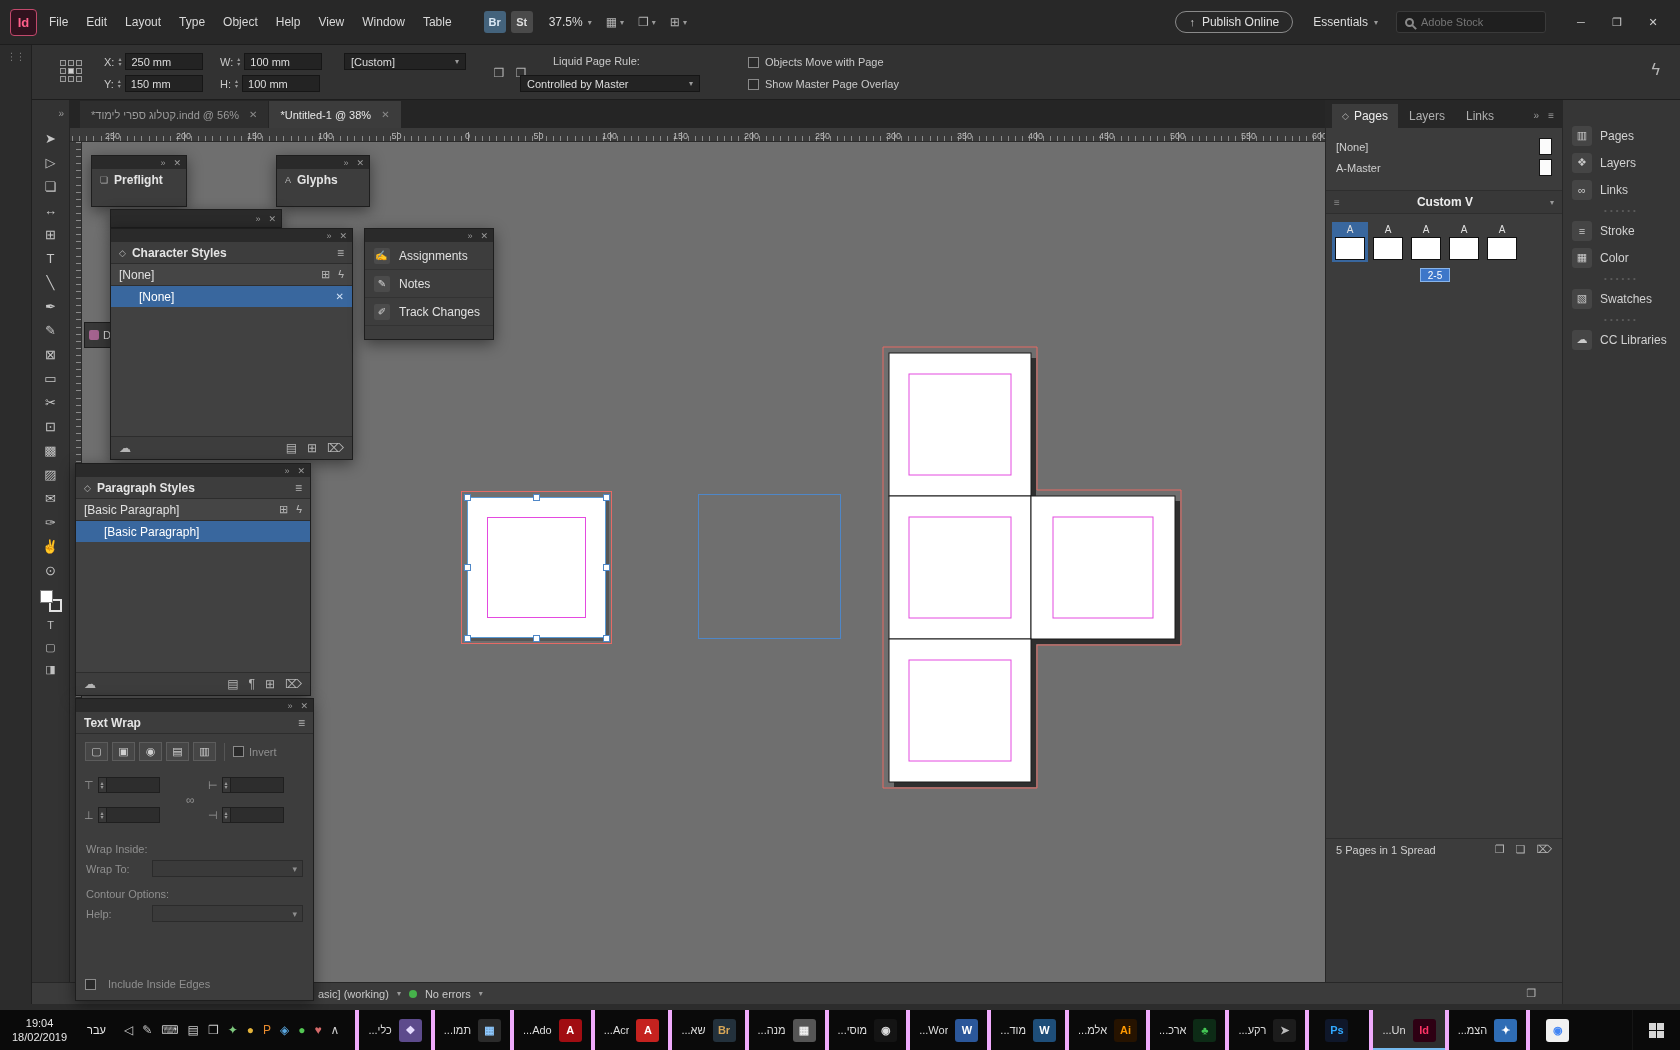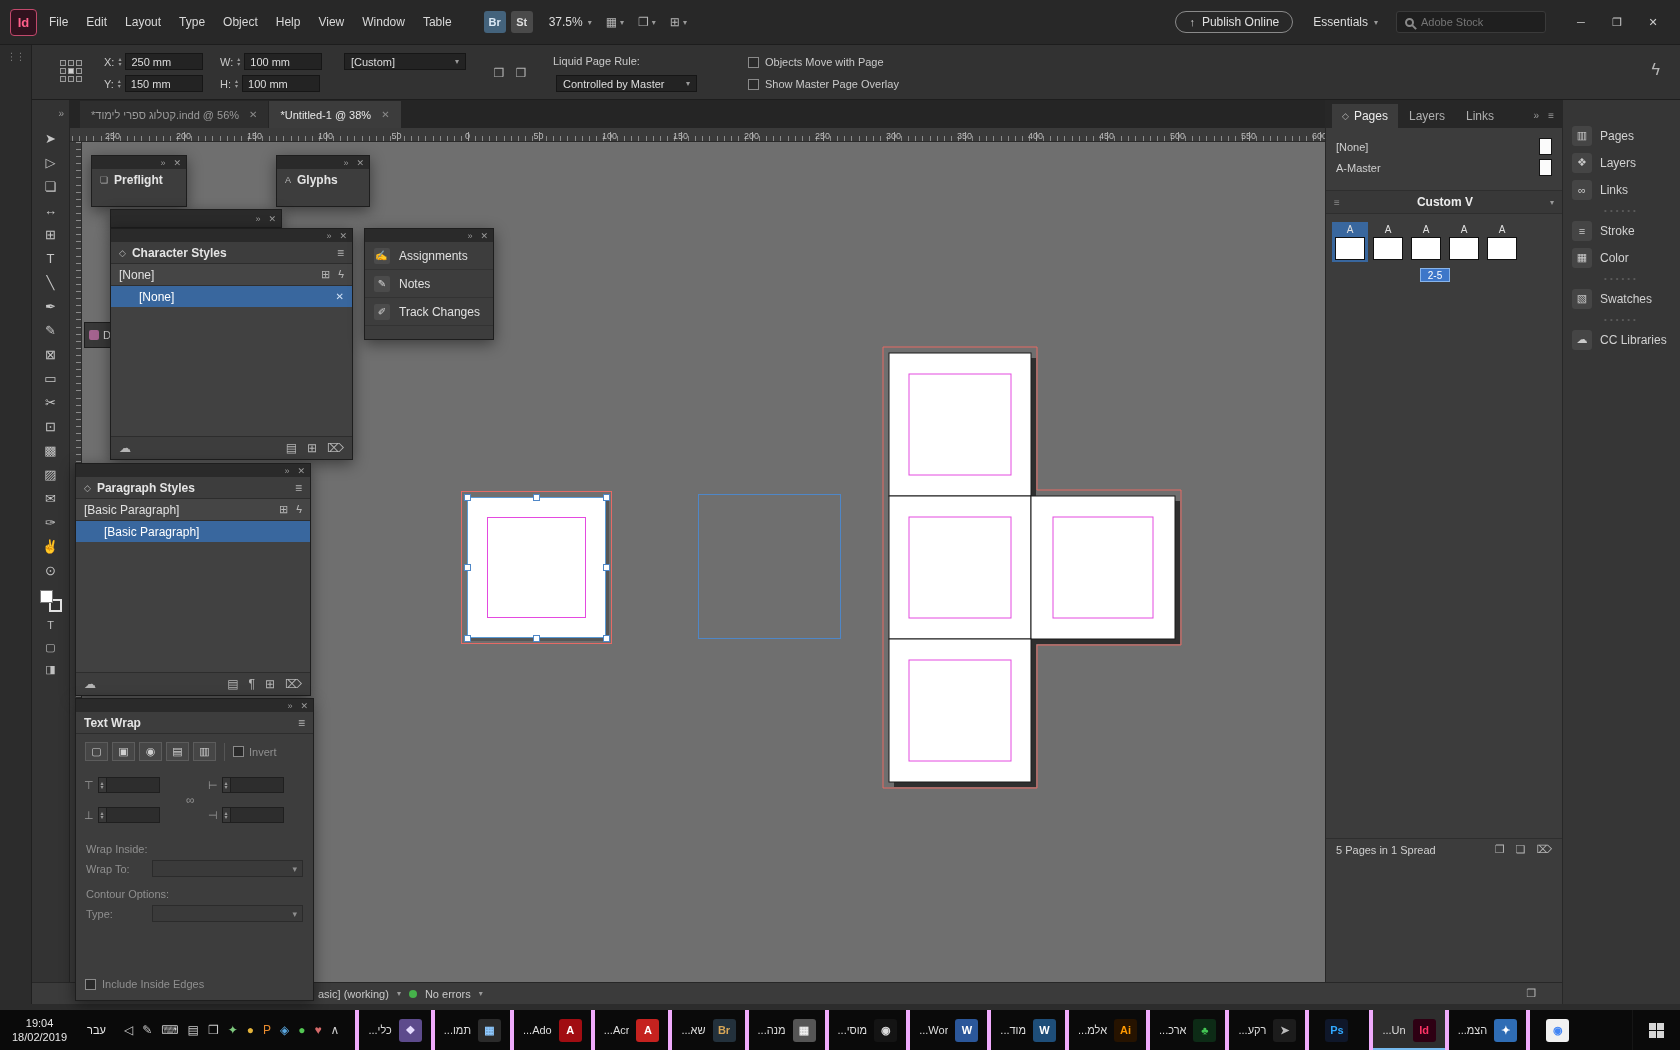--- a/index.html
+++ b/index.html
@@ -103,21 +103,21 @@
 .tw-inv{display:flex;align-items:center;gap:5px;color:#8f8f8f;font-size:11px}
 .tw-offwrap{position:relative;height:64px;margin:4px 6px 0;flex:none}
 .tw-off{position:absolute;display:flex;align-items:center;gap:4px;color:#9a9a9a;font-size:11px}
 .tw-box{width:62px;height:16px;background:#2d2d2d;border:1px solid #1f1f1f;display:flex;align-items:center}
 .tw-box .stepper{padding:0 2px;border-right:1px solid #1f1f1f;height:100%;justify-content:center;background:#383838}
 .tw-link{position:absolute;left:104px;top:22px;color:#8f8f8f;font-size:12px}
 .tw-label{padding:8px 10px 2px;font-size:11px;color:#8f8f8f;flex:none}
 .tw-row{display:flex;align-items:center;gap:8px;padding:3px 10px;flex:none}
 .tw-row .lbl{width:58px;color:#8f8f8f;font-size:11px}
 .tw-dd{flex:1;height:17px;background:#3a3a3a;border:1px solid #2b2b2b;display:flex;align-items:center;justify-content:flex-end;padding:0 5px;color:#8f8f8f;font-size:9px}
-.tw-foot{margin-top:auto;display:flex;align-items:center;gap:6px;padding:0 9px 10px;color:#8f8f8f;font-size:11px;flex:none}
+.tw-foot{margin-top:auto;display:flex;align-items:center;gap:12px;padding:0 9px 10px;color:#8f8f8f;font-size:11px;flex:none}
 
 
 .pages-panel{position:absolute;left:1325px;top:100px;width:237px;height:882px;background:#3c3c3c;border-left:1px solid #272727}
 .pp-tabs{height:28px;background:#272727;display:flex;align-items:flex-end;padding-left:6px;gap:1px}
 .pp-tab{height:24px;display:flex;align-items:center;gap:5px;padding:0 10px;font-size:12px;color:#b0b0b0;white-space:nowrap}
 .pp-tab.active{background:#3c3c3c;color:#ececec}
 .pp-tabs .right{margin-left:auto;display:flex;gap:9px;padding:0 8px 7px 0;color:#9a9a9a;font-size:10px}
 .pp-masters{padding:8px 0 2px}
 .pp-row{height:21px;display:flex;align-items:center;padding:0 10px;font-size:11px;color:#cfcfcf}
 .pp-pagethumb{width:13px;height:17px;background:#fbfbfb;border:1px solid #141414;margin-left:auto}
@@ -256,21 +256,21 @@
         </span>
       <span class="cp-box">100 mm</span>
     </div>
     <div class="cp-dd" style="left:344px;top:8px;width:122px">
       <span>[Custom]</span>
         <span class="dd">▾</span>
     </div>
     <span class="cp-pagebtn" style="left:490px;top:18px">❒</span>
     <span class="cp-pagebtn" style="left:512px;top:18px">❐</span>
     <span class="cp-label" style="position:absolute;left:553px;top:10px">Liquid Page Rule:</span>
-    <div class="cp-dd" style="left:556px;top:30px;width:141px">
+    <div class="cp-dd" style="left:520px;top:30px;width:180px">
       <span>Controlled by Master</span>
         <span class="dd">▾</span>
     </div>
     <div class="cpcb" style="left:748px;top:11px">
       <span class="cbx"></span>
         <span>Objects Move with Page</span>
     </div>
     <div class="cpcb" style="left:748px;top:33px">
       <span class="cbx"></span>
         <span>Show Master Page Overlay</span>
@@ -549,21 +549,21 @@
     </div>
     <div class="tw-label">Wrap Inside:</div>
     <div class="tw-row">
       <span class="lbl">Wrap To:</span>
       <span class="tw-dd">
           <span>▾</span>
         </span>
     </div>
     <div class="tw-label">Contour Options:</div>
     <div class="tw-row">
-      <span class="lbl">Type:</span>
+      <span class="lbl">Help:</span>
       <span class="tw-dd">
           <span>▾</span>
         </span>
     </div>
     <div class="tw-foot">
       <span class="cbx"></span>
       <span>Include Inside Edges</span>
     </div>
   </div>
 

